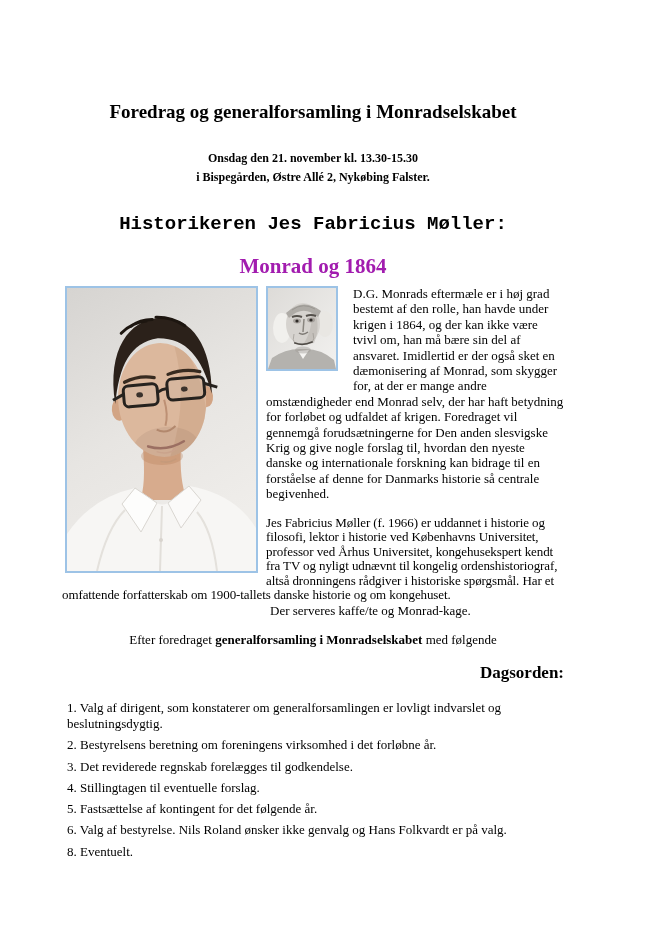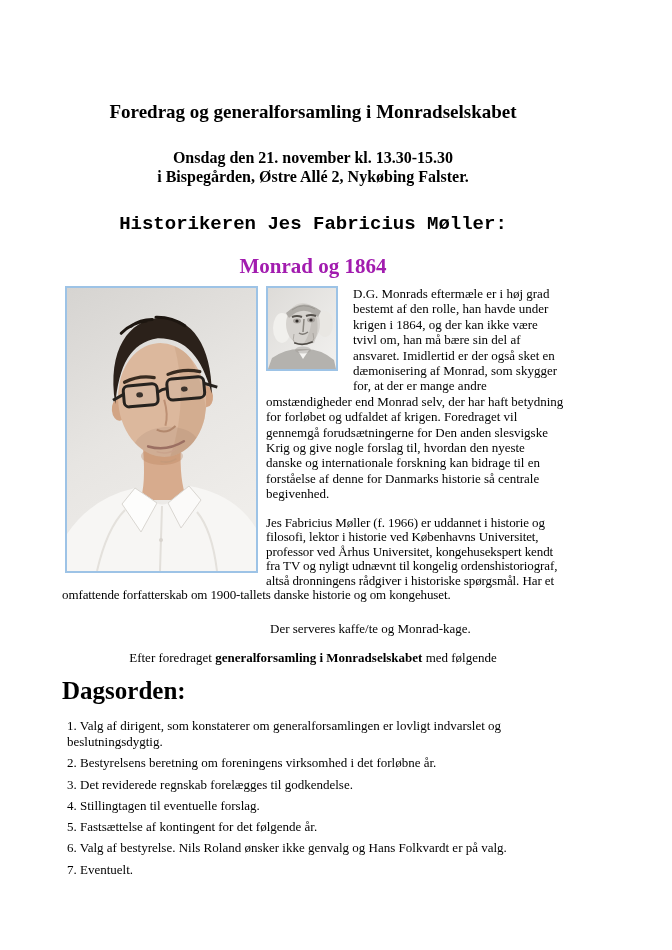--- a/index.html
+++ b/index.html
@@ -17,21 +17,21 @@
     background:#ffffff;
   }
   .page-title {
     margin:0;
     font-size:19px; line-height:22px;
     font-weight:bold; text-align:center;
   }
   .dateloc {
     margin-top:26px;
     text-align:center; font-weight:bold;
-    font-size:16px; line-height:18.5px;
+    font-size:12px; line-height:18.5px;
   }
   .speaker-heading {
     margin:27px 0 0;
     font-size:19px; line-height:22px;
     font-weight:bold; text-align:center;font-family:Liberation Mono, monospace;
   }
   .lecture-title {
     margin:19px 0 0;
     font-size:21px; line-height:25px;
     font-weight:bold; text-align:center;
@@ -46,26 +46,26 @@
     border:2px solid #9dc3e6;
     background:#fff;
     overflow:hidden;
   }
   .photo-frame.speaker { width:189px; height:283px; margin:0 8px 14px 3px; }
   .photo-frame.monrad  { width:68px;  height:81px;  margin:0 15px 10px 0; }
   .photo-frame svg { display:block; }
   .para1 { margin:2px 0 0; text-align:left; }
   .para2 { margin:14px 0 0; font-size:13px; line-height:14.5px; letter-spacing:-0.1px; }
   .clear { clear:both; height:0; }
-  .serving { margin:18px 0 0 208px; font-size:13px; line-height:15px; }
+  .serving { margin:0 0 0 208px; font-size:13px; line-height:15px; }
   .assembly-note { margin:14px 0 0; text-align:center; font-size:13px; line-height:15px; }
   .agenda-heading {
     margin:12px 0 0;
-    font-size:25px; line-height:28px;
-    font-weight:bold; text-align:left;
+    font-size:17px; line-height:28px;
+    font-weight:bold; text-align:right;
   }
   .agenda { margin-top:13px; font-size:13px; line-height:16.3px; }
   .agenda-item { margin:5px; }
 </style>
 </head>
 <body>
 
 <div class="page">
 
   <h1 class="page-title">Foredrag og generalforsamling i Monradselskabet</h1>
@@ -190,16 +190,16 @@
 
   <h2 class="agenda-heading">Dagsorden:</h2>
 
   <div class="agenda">
     <div class="agenda-item">1. Valg af dirigent, som konstaterer om generalforsamlingen er lovligt indvarslet og beslutningsdygtig.</div>
     <div class="agenda-item">2. Bestyrelsens beretning om foreningens virksomhed i det forløbne år.</div>
     <div class="agenda-item">3. Det reviderede regnskab forelægges til godkendelse.</div>
     <div class="agenda-item">4. Stillingtagen til eventuelle forslag.</div>
     <div class="agenda-item">5. Fastsættelse af kontingent for det følgende år.</div>
     <div class="agenda-item">6. Valg af bestyrelse. Nils Roland ønsker ikke genvalg og Hans Folkvardt er på valg.</div>
-    <div class="agenda-item">7. Eventuelt.</div>
+    <div class="agenda-item">8. Eventuelt.</div>
   </div>
 
 </div>
 
 </body></html>

